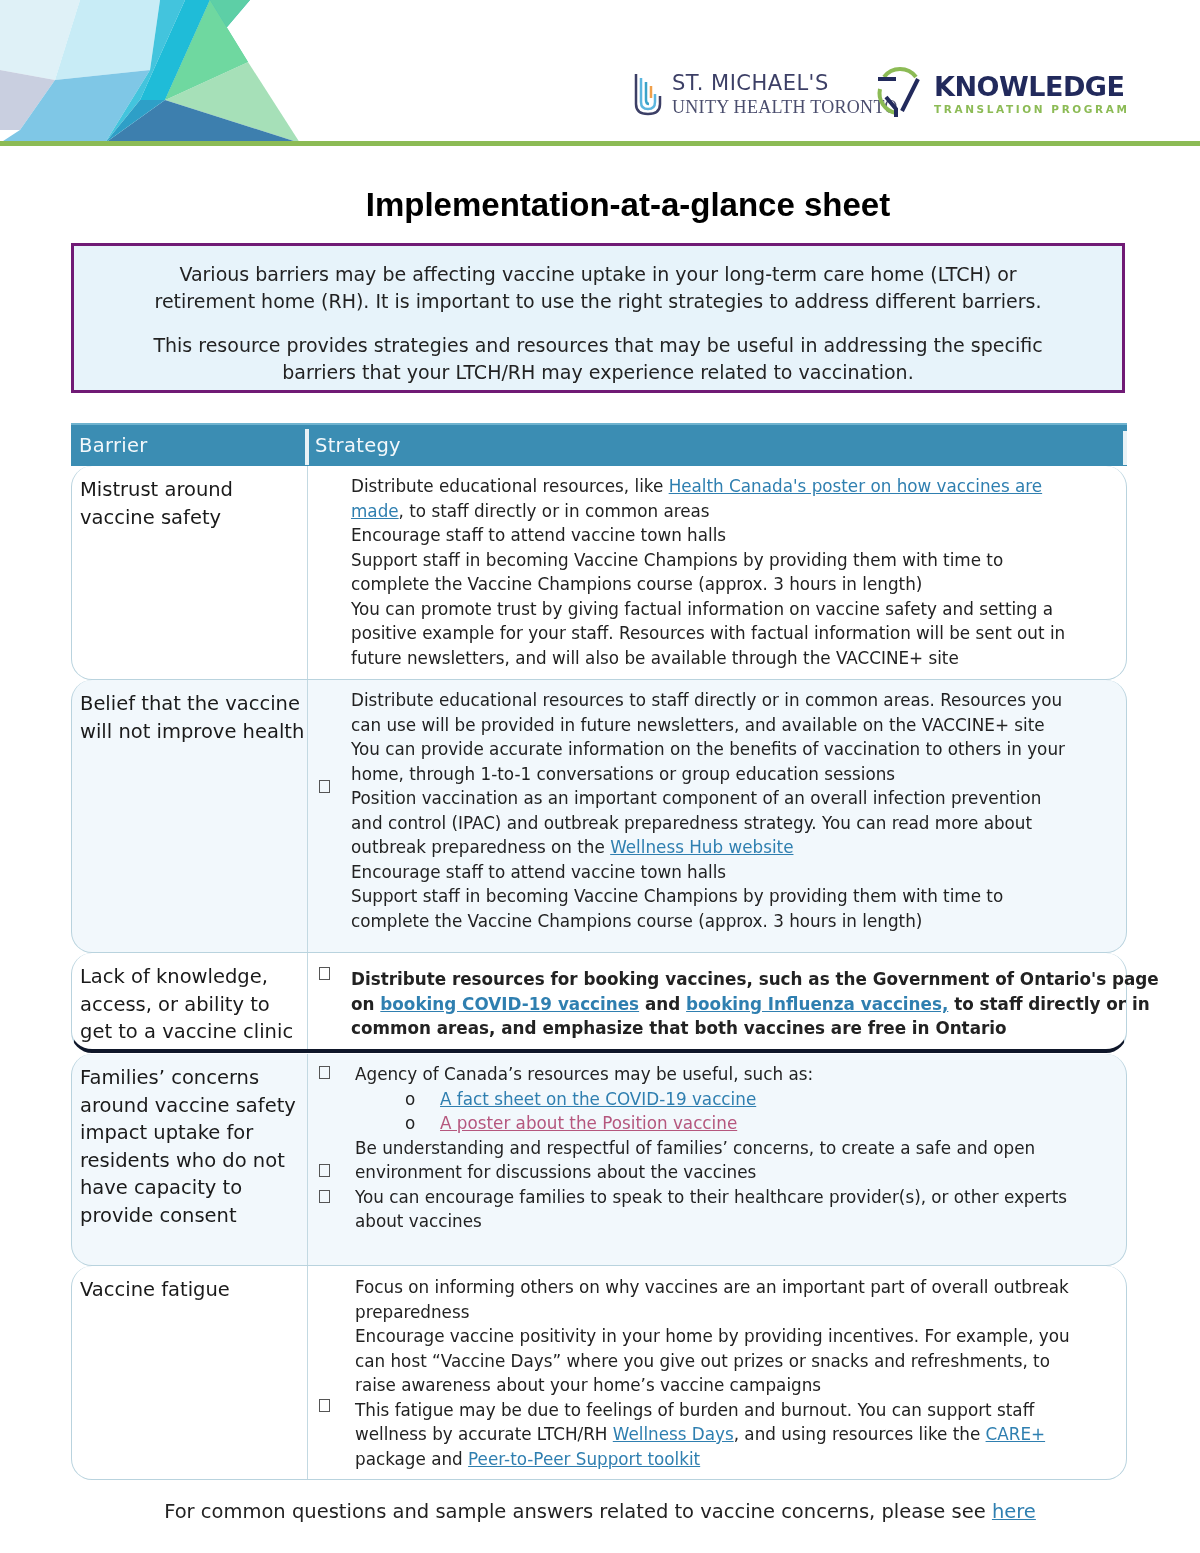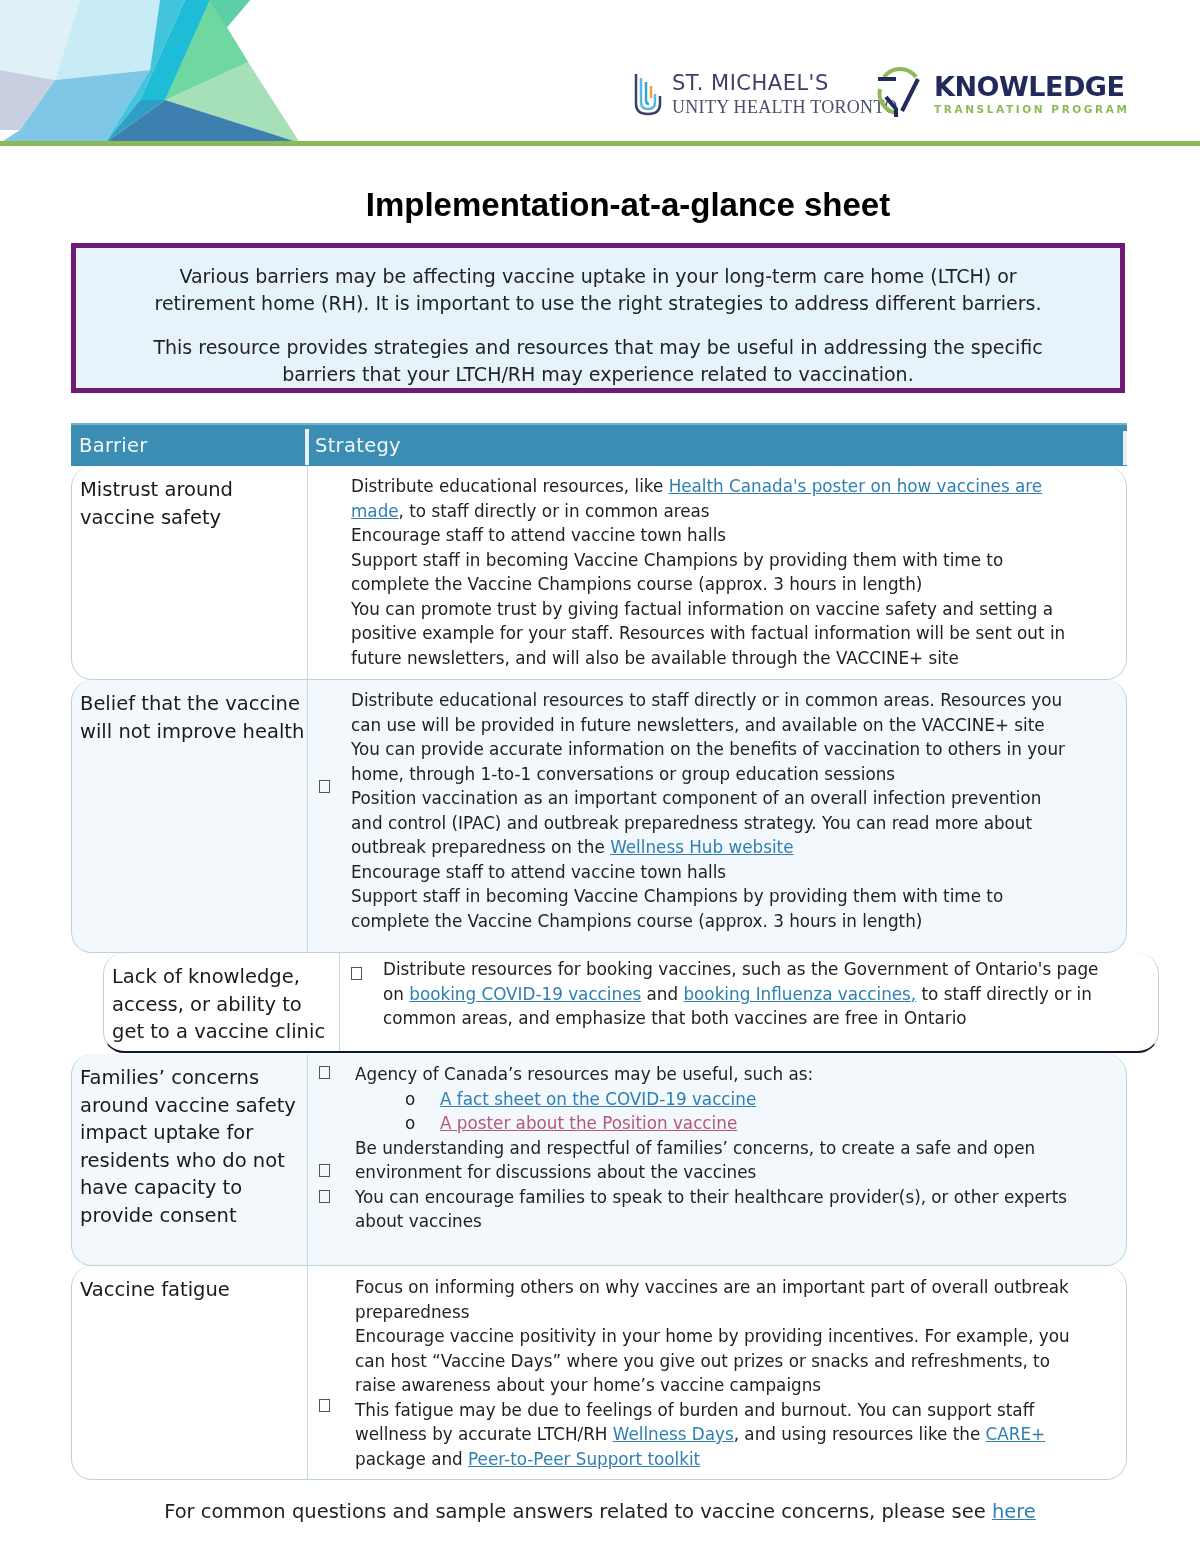--- a/index.html
+++ b/index.html
@@ -22,21 +22,21 @@
   .logo-kt .txt { display: flex; flex-direction: column; line-height: 1; }
   .logo-kt .l1 { font-family: "DejaVu Sans", sans-serif; font-weight: bold; font-size: 27px; color: #222a5c; letter-spacing: -0.5px; }
   .logo-kt .l2 { font-family: "DejaVu Sans", sans-serif; font-weight: bold; font-size: 10.5px; color: #8cbb55; margin-top: 4px; letter-spacing: 2.6px; }
 
   
   .page-title { position: absolute; left: 0; top: 178px; width: 1200px; text-align: center;
                 font-family: "Liberation Sans", sans-serif; font-weight: bold; font-size: 33px; color: #000; }
 
   
   .intro { position: absolute; left: 71px; top: 243px; width: 1054px; height: 150px;
-           background: #e7f3fa; border: 5px solid #701a75; box-sizing: border-box;
+           background: #e7f3fa; border: 3px solid #701a75; box-sizing: border-box;
            text-align: center; font-size: 19px; line-height: 27px; color: #222; padding-top: 15px; }
   .intro p { margin: 0 0 17px 0; padding: 0 60px; }
   .thead { position: absolute; left: 71px; top: 423px; width: 1056px; height: 43px; background: #3b8db3;
            border-top: 2px solid #6fb3cf; box-sizing: border-box; }
   .thead .h-barrier { position: absolute; left: 8px; top: 9px; font-size: 19.5px; color: #f3f8fb; letter-spacing: 0.3px; }
   .thead .h-strategy { position: absolute; left: 244px; top: 9px; font-size: 19.5px; color: #f3f8fb; letter-spacing: 0.3px; }
   .thead .sep { position: absolute; left: 234px; top: 4px; width: 4px; height: 36px; background: #e8f2f6; }
   .thead .edge { position: absolute; right: 0; top: 6px; width: 4px; height: 34px; background: #e8f2f6; }
 
   .row { position: absolute; left: 71px; width: 1056px; box-sizing: border-box;
@@ -143,25 +143,25 @@
     <div>home, through 1-to-1 conversations or group education sessions</div>
     <div>Position vaccination as an important component of an overall infection prevention</div>
     <div>and control (IPAC) and outbreak preparedness strategy. You can read more about</div>
     <div><span>outbreak preparedness on the </span><a class="lnk" href="#">Wellness Hub website</a></div>
     <div>Encourage staff to attend vaccine town halls</div>
     <div>Support staff in becoming Vaccine Champions by providing them with time to</div>
     <div>complete the Vaccine Champions course (approx. 3 hours in length)</div>
   </div>
 </div>
 
-<div class="row" style="top:953px;height:100px;border-bottom:2px solid #0f172a;margin-left:32px;">
+<div class="row" style="top:953px;height:100px;border-bottom:4px solid #0f172a;">
   <div class="col-divider"></div>
   <div class="barrier">Lack of knowledge, access, or ability to get to a vaccine clinic</div>
   <span class="chk" style="left:247px;top:14px;"></span>
-  <div class="strategy" style="top:4px;">
+  <div class="strategy" style="top:14px;font-weight:bold;">
     <div>Distribute resources for booking vaccines, such as the Government of Ontario's page</div>
     <div><span>on </span><a class="lnk" href="#">booking COVID-19 vaccines</a><span> and </span><a class="lnk" href="#">booking Influenza vaccines,</a><span> to staff directly or in</span></div>
     <div>common areas, and emphasize that both vaccines are free in Ontario</div>
   </div>
 </div>
 
 <div class="row alt" style="top:1054px;height:212px;">
   <div class="col-divider"></div>
   <div class="barrier">Families’ concerns around vaccine safety impact uptake for residents who do not have capacity to provide consent</div>
   <span class="chk" style="left:247px;top:12px;"></span>

